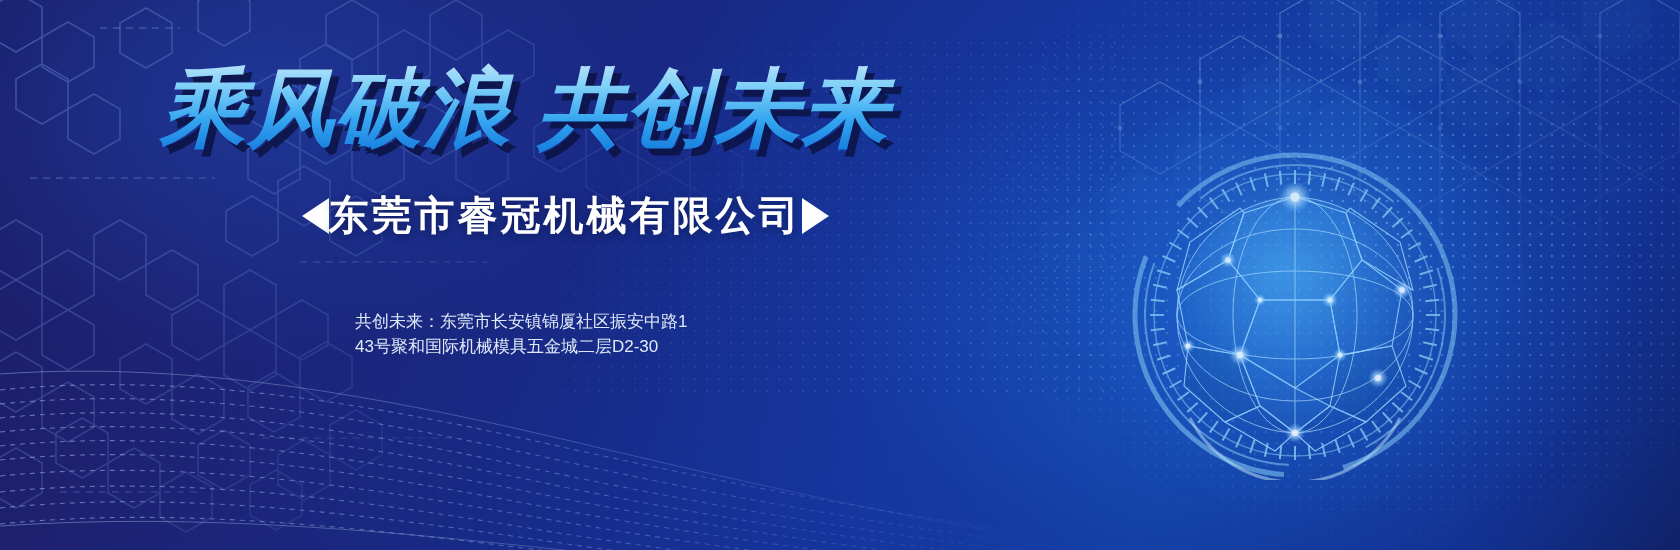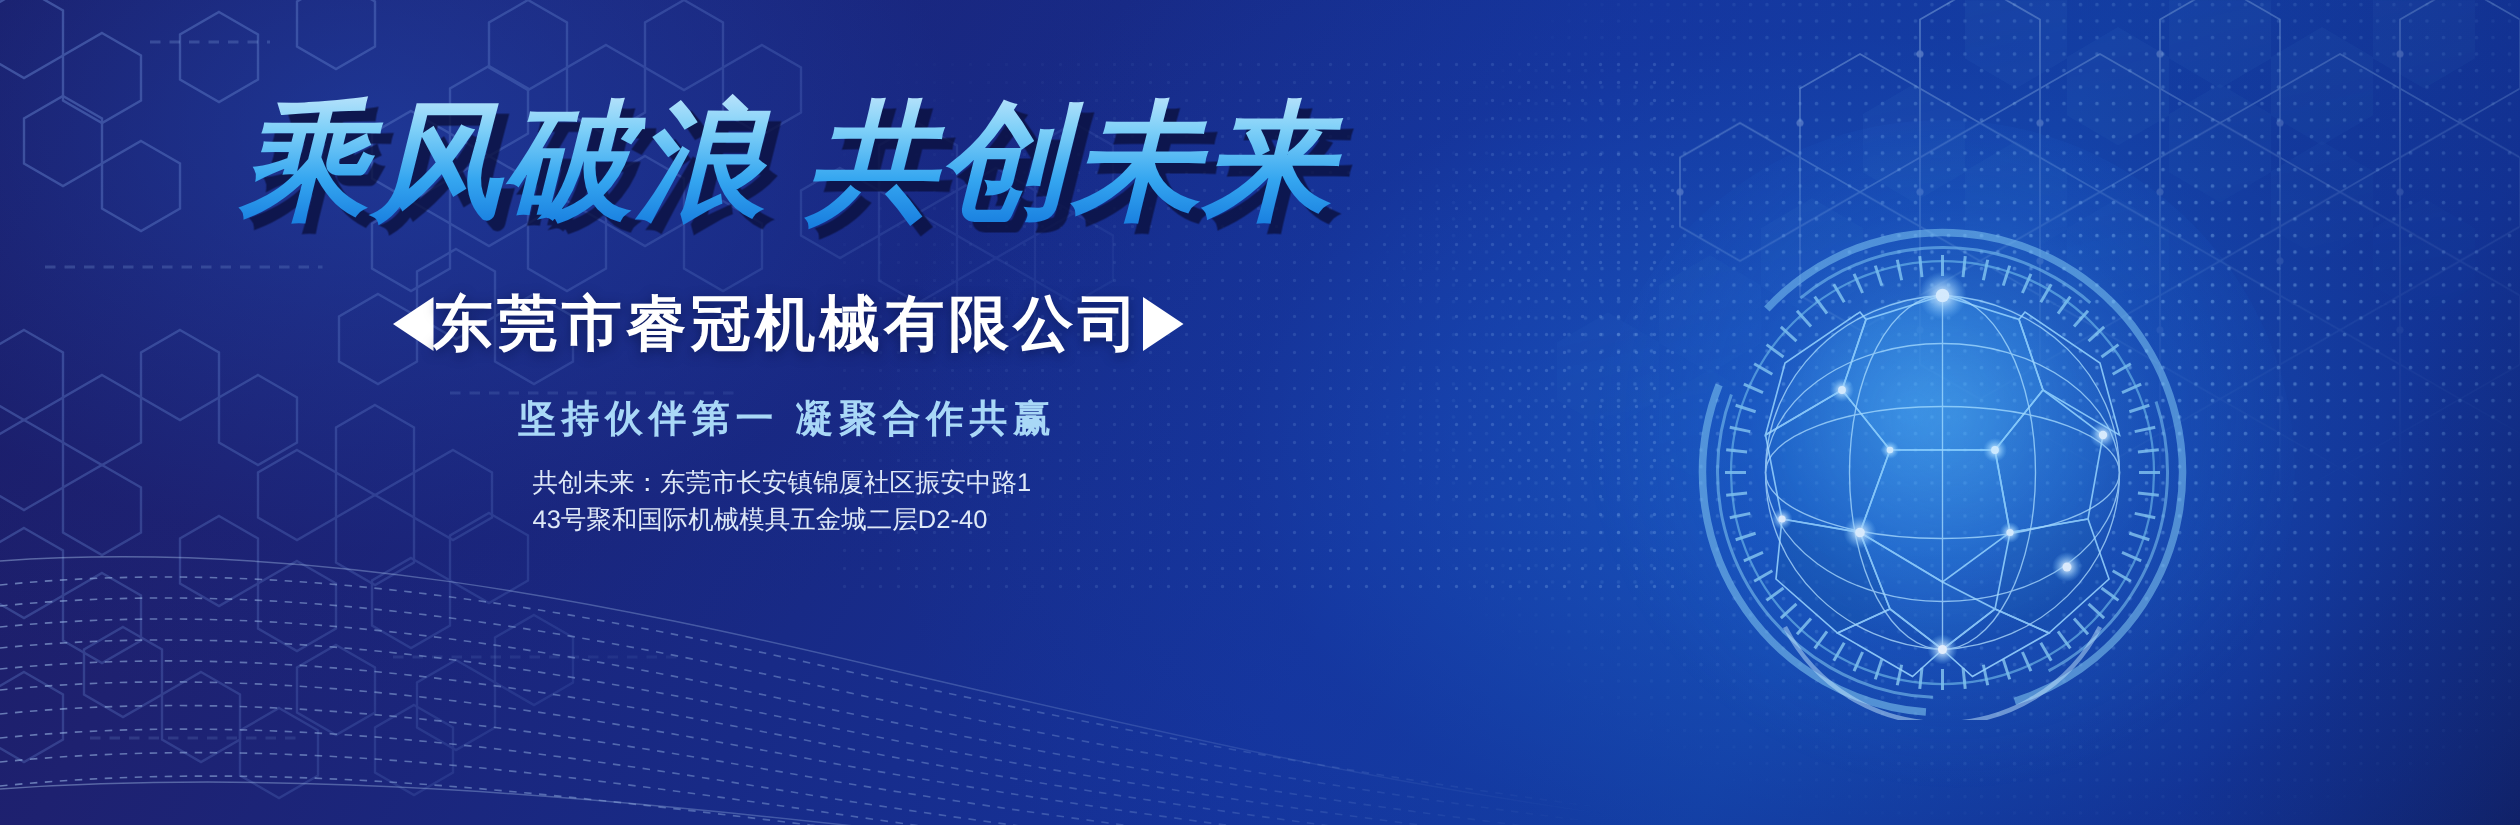--- a/index.html
+++ b/index.html
@@ -60,20 +60,21 @@
     filter: drop-shadow(7px 7px 0px rgba(10,16,60,0.78));
   }
 
   .company-row {
     position: absolute;
     left: 0; top: 188px;
     width: 1050px;
     display: flex;
     align-items: center;
     justify-content: center;
+    padding-left: 40px;
   }
   .tri {
     width: 0; height: 0;
     border-top: 18px solid transparent;
     border-bottom: 18px solid transparent;
   }
   .tri-left  { border-right: 27px solid #ffffff; }
   .tri-right { border-left: 27px solid #ffffff; }
   .company-name {
     font-size: 40px;
@@ -482,21 +483,20 @@
   </div>
 
   <div class="headline">乘风破浪 共创未来</div>
 
   <div class="company-row">
     <span class="tri tri-left"></span>
     <span class="company-name">东莞市睿冠机械有限公司</span>
     <span class="tri tri-right"></span>
   </div>
 
-  <div class="tagline">坚持伙伴第一 凝聚合作共赢</div>
 
   <div class="contact">
     <div class="addr-line">
-      <span class="addr-label">共创未来：</span><span>东莞市长安镇锦厦社区振安中路143号聚和国际机械模具五金城二层D2-40</span>
+      <span class="addr-label">共创未来：</span><span>东莞市长安镇锦厦社区振安中路143号聚和国际机械模具五金城二层D2-30</span>
     </div>
   </div>
 
 </div>
 
 </body></html>

